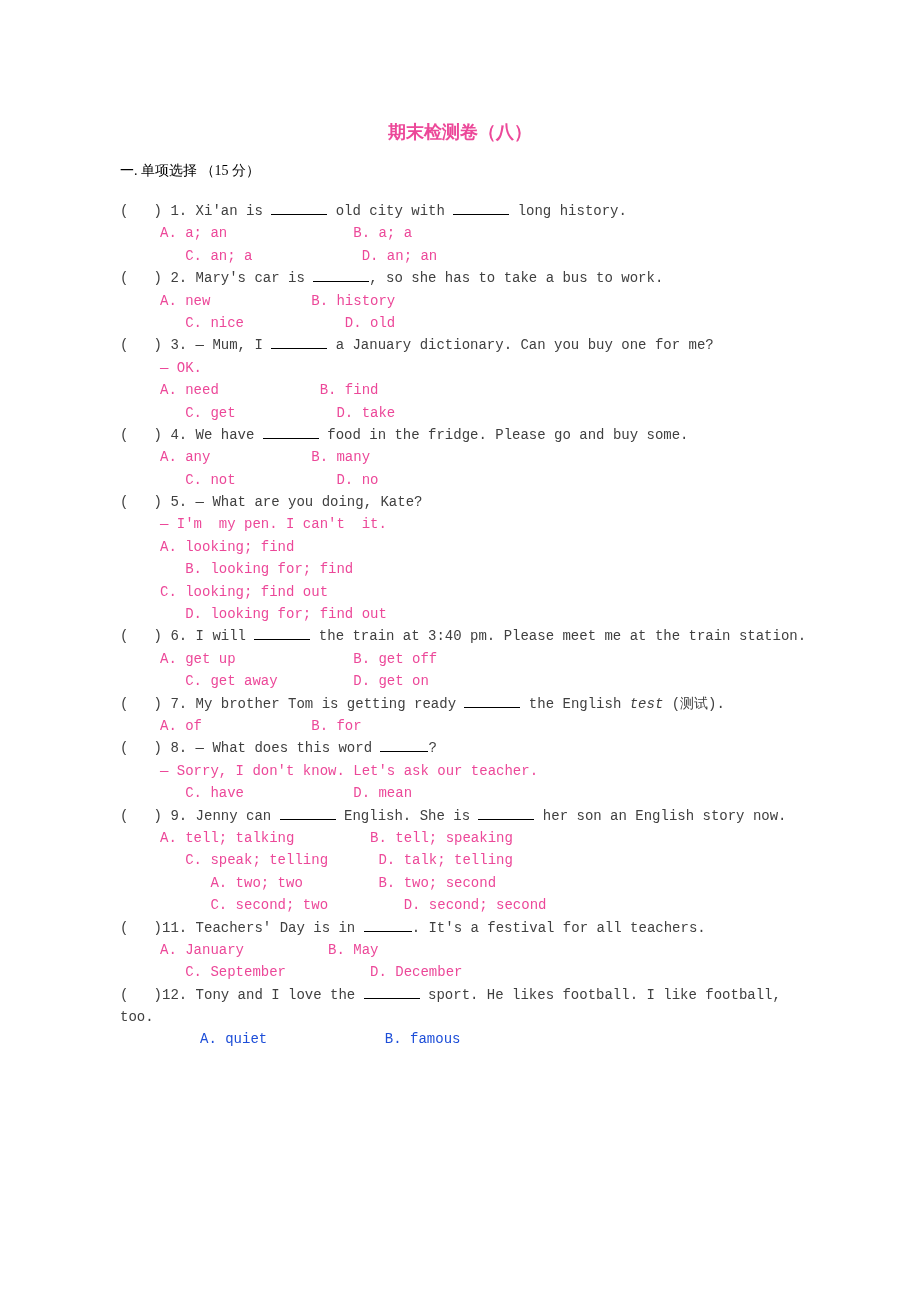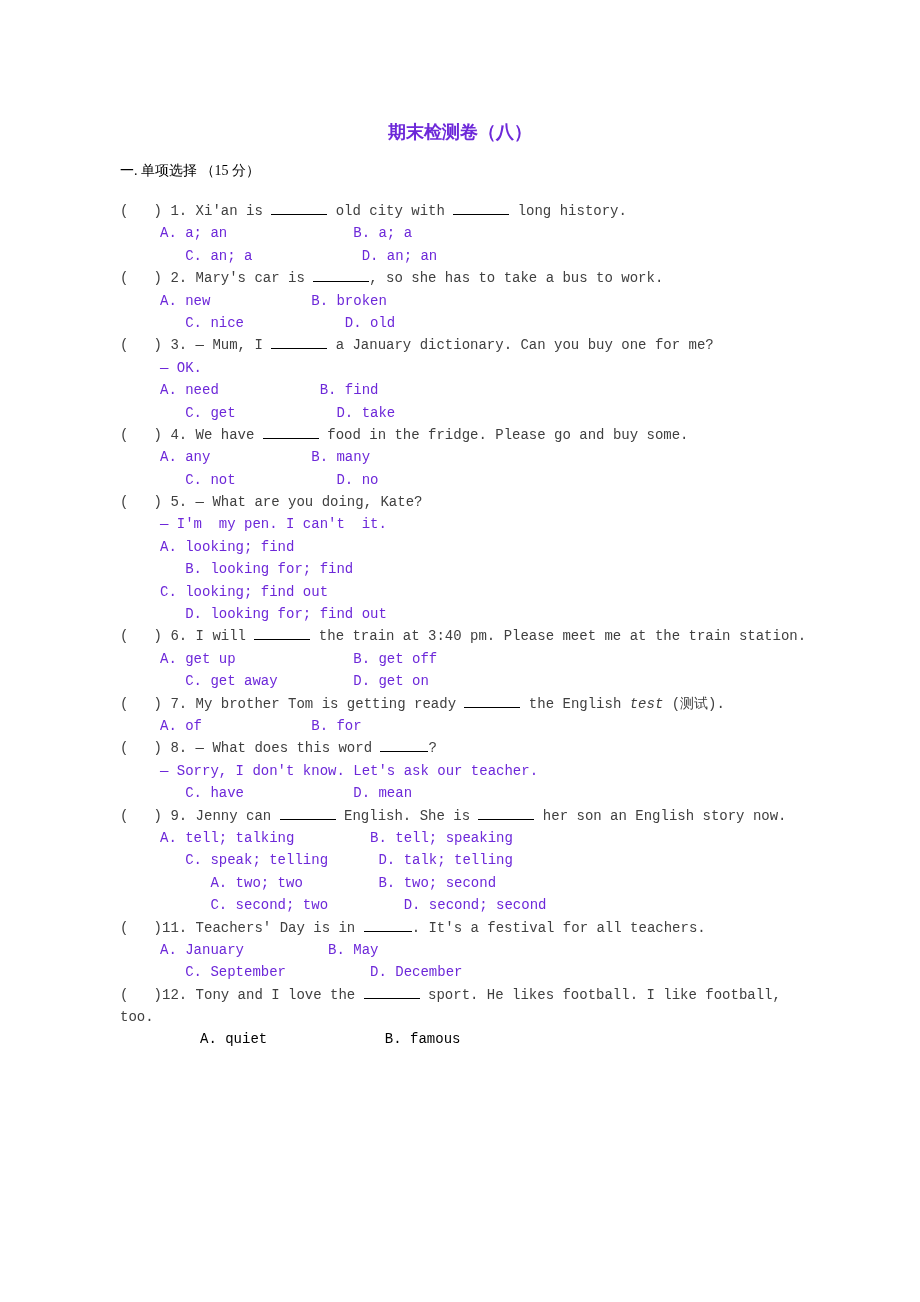--- a/index.html
+++ b/index.html
@@ -9,21 +9,21 @@
     width: 920px;
     font-family: "Microsoft YaHei", "SimSun", sans-serif;
   }
   .page {
     padding: 120px 120px 60px 120px;
     box-sizing: border-box;
     width: 920px;
   }
   .title {
     text-align: center;
-    color: #6d28d9;
+    color: #ec4899;
     font-weight: bold;
     font-size: 18px;
     margin-bottom: 18px;
     font-family: Liberation Sans, sans-serif;
   }
   .section-head {
     font-family: "SimSun", serif;
     font-size: 14px;
     color: #000;
     margin-bottom: 20px;
@@ -39,29 +39,29 @@
     display: inline-block;
     border-bottom: 1px solid #000;
     min-width: 56px;
     height: 1em;
     vertical-align: baseline;
   }
   .question .blank.narrow { min-width: 48px; }
   .options {
     font-family: "Courier New", monospace;
     font-size: 14px;
-    color: #6d28d9;
+    color: #ec4899;
     line-height: 1.6;
     padding-left: 40px;
     white-space: pre;
   }
   .options-indent2 {
     font-family: "Courier New", monospace;
     font-size: 14px;
-    color: #000000;
+    color: #1d4ed8;
     line-height: 1.6;
     padding-left: 80px;
     white-space: pre;
   }
   .italic { font-style: italic; }
   .qwrap { margin-bottom: 0; }
 </style>
 </head>
 <body>
 
@@ -72,21 +72,21 @@
   <div class="section-head">一. 单项选择 （15 分）</div>
 
   <div class="qwrap">
     <div class="question"><span>(   ) 1. Xi'an is </span><span class="blank"></span><span> old city with </span><span class="blank"></span><span> long history.</span></div>
     <div class="options">A. a; an               B. a; a</div>
     <div class="options">   C. an; a             D. an; an</div>
   </div>
 
   <div class="qwrap">
     <div class="question"><span>(   ) 2. Mary's car is </span><span class="blank"></span><span>, so she has to take a bus to work.</span></div>
-    <div class="options">A. new            B. broken</div>
+    <div class="options">A. new            B. history</div>
     <div class="options">   C. nice            D. old</div>
   </div>
 
   <div class="qwrap">
     <div class="question"><span>(   ) 3. — Mum, I </span><span class="blank"></span><span> a January dictionary. Can you buy one for me?</span></div>
     <div class="options">— OK.</div>
     <div class="options">A. need            B. find</div>
     <div class="options">   C. get            D. take</div>
   </div>
 

